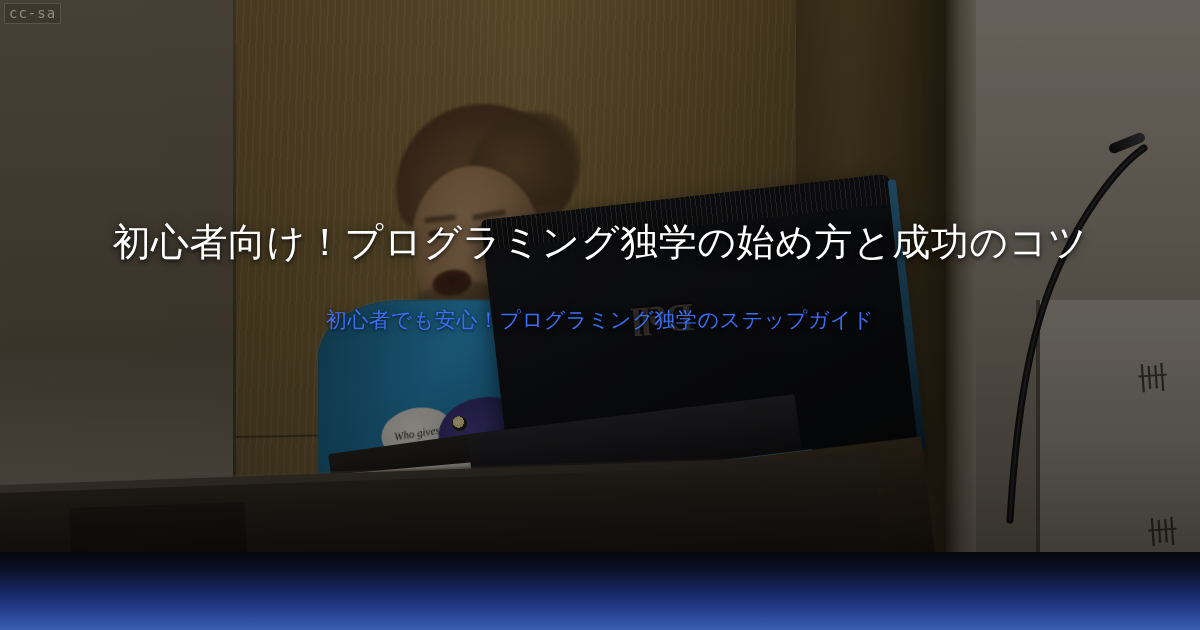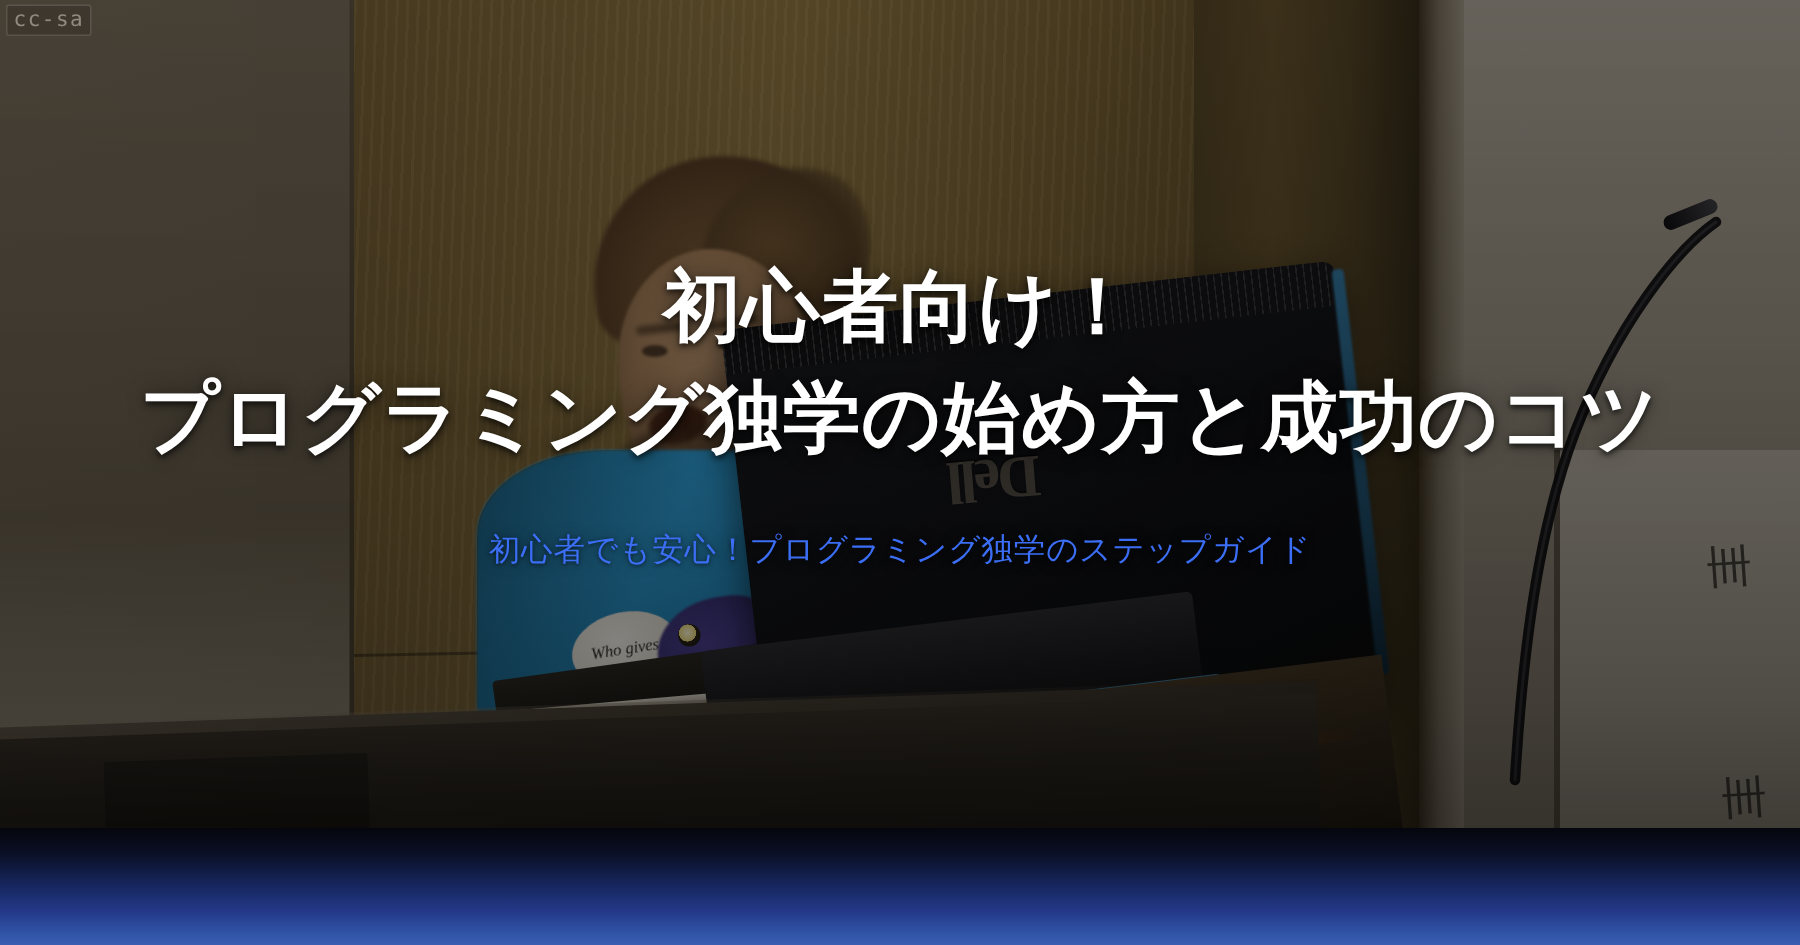--- a/index.html
+++ b/index.html
@@ -461,22 +461,22 @@
     align-items: center;
     justify-content: center;
     padding: 0 48px;
     box-sizing: border-box;
     text-align: center;
   }
   .hero-title {
     margin: 0;
     width: 100%;
     max-width: 1104px;
-    font-size: 52px;
-    font-weight: 700;
+    font-size: 38px;
+    font-weight: 400;
     line-height: 1.42;
     color: #ffffff;
     letter-spacing: .5px;
     text-shadow:
       0 2px 4px rgba(0,0,0,.72),
       0 0 14px rgba(0,0,0,.40);
     word-break: keep-all;
   }
   .hero-subtitle {
     margin: 34px 0 0 0;

